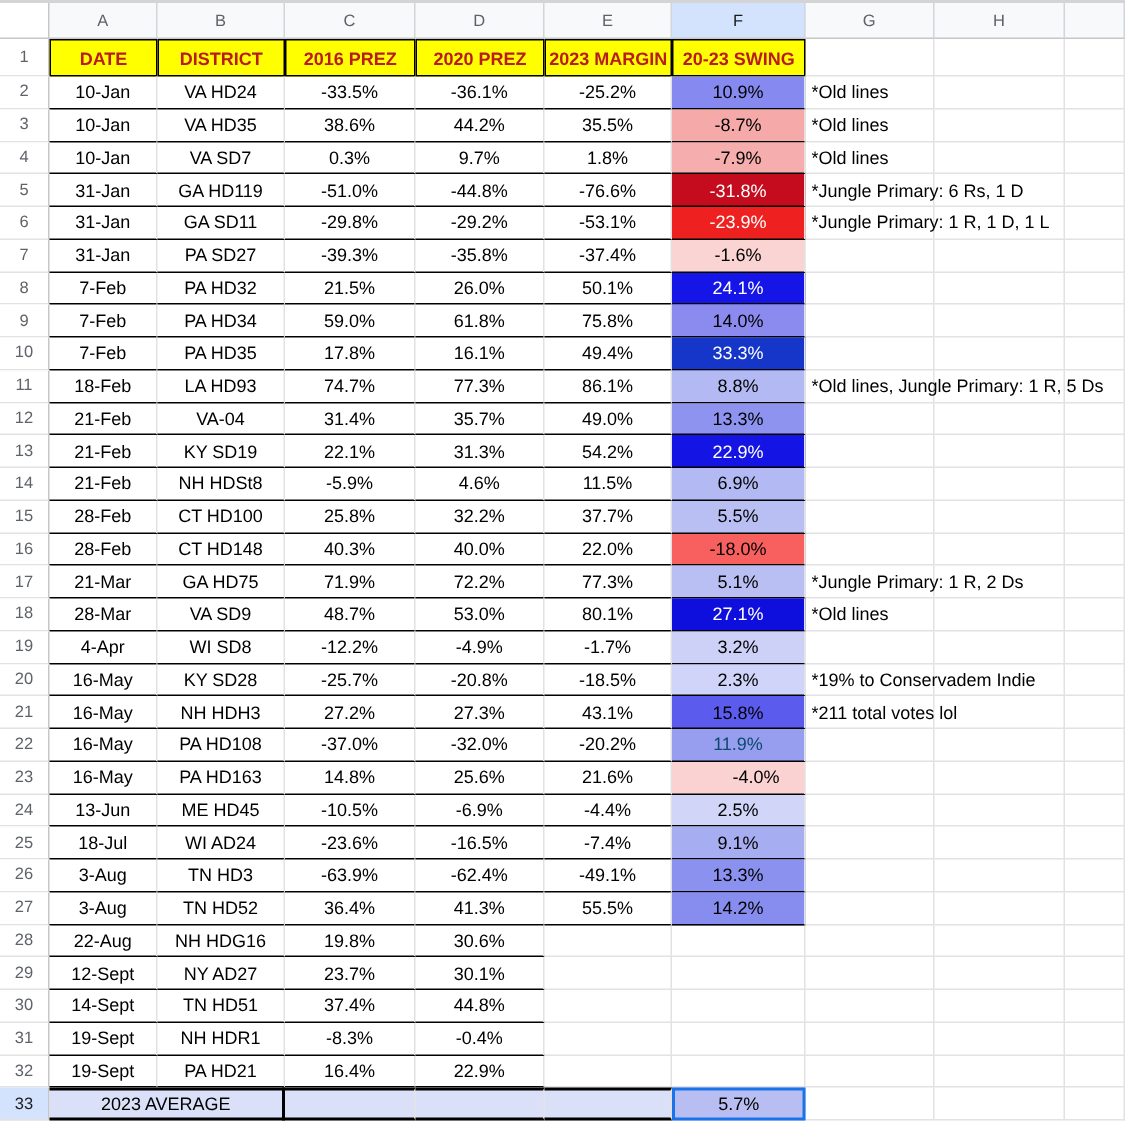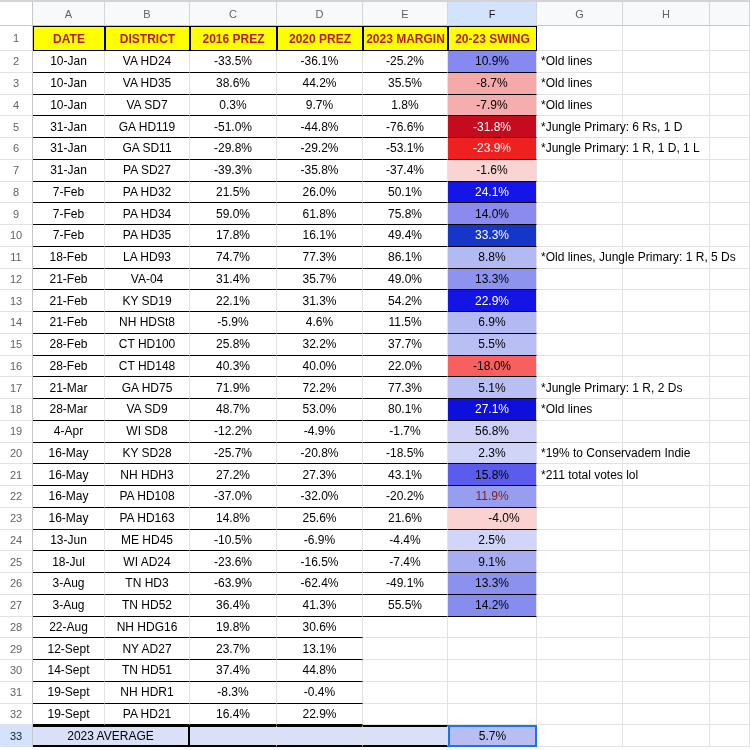--- a/index.html
+++ b/index.html
@@ -279,21 +279,21 @@
     <div class="cell w-h"></div>
     <div class="cell w-p"></div>
   </div>
       <div class="row">
     <div class="cell rowhead rh">19</div>
     <div class="cell w-a ca db">4-Apr</div>
     <div class="cell w-b cb db">WI SD8</div>
     <div class="cell w-c cc db">-12.2%</div>
     <div class="cell w-d cd db">-4.9%</div>
     <div class="cell w-e ce db">-1.7%</div>
-    <div class="cell w-f cf db" style="background: rgb(205, 209, 247); color: rgb(0, 0, 0);">56.8%</div>
+    <div class="cell w-f cf db" style="background: rgb(205, 209, 247); color: rgb(0, 0, 0);">3.2%</div>
     <div class="cell w-g note cg"></div>
     <div class="cell w-h"></div>
     <div class="cell w-p"></div>
   </div>
       <div class="row">
     <div class="cell rowhead rh">20</div>
     <div class="cell w-a ca db">16-May</div>
     <div class="cell w-b cb db">KY SD28</div>
     <div class="cell w-c cc db">-25.7%</div>
     <div class="cell w-d cd db">-20.8%</div>
@@ -315,21 +315,21 @@
     <div class="cell w-h"></div>
     <div class="cell w-p"></div>
   </div>
       <div class="row">
     <div class="cell rowhead rh">22</div>
     <div class="cell w-a ca db">16-May</div>
     <div class="cell w-b cb db">PA HD108</div>
     <div class="cell w-c cc db">-37.0%</div>
     <div class="cell w-d cd db">-32.0%</div>
     <div class="cell w-e ce db">-20.2%</div>
-    <div class="cell w-f cf db" style="background: rgb(151, 157, 239); color: #7f1d1d;">11.9%</div>
+    <div class="cell w-f cf db" style="background: rgb(151, 157, 239); color: #0c4a6e;">11.9%</div>
     <div class="cell w-g note cg"></div>
     <div class="cell w-h"></div>
     <div class="cell w-p"></div>
   </div>
       <div class="row">
     <div class="cell rowhead rh">23</div>
     <div class="cell w-a ca db">16-May</div>
     <div class="cell w-b cb db">PA HD163</div>
     <div class="cell w-c cc db">14.8%</div>
     <div class="cell w-d cd db">25.6%</div>
@@ -397,21 +397,21 @@
     <div class="cell w-f cf"></div>
     <div class="cell w-g note cg"></div>
     <div class="cell w-h"></div>
     <div class="cell w-p"></div>
   </div>
       <div class="row">
     <div class="cell rowhead rh">29</div>
     <div class="cell w-a ca db">12-Sept</div>
     <div class="cell w-b cb db">NY AD27</div>
     <div class="cell w-c cc db">23.7%</div>
-    <div class="cell w-d cd db">13.1%</div>
+    <div class="cell w-d cd db">30.1%</div>
     <div class="cell w-e ce"></div>
     <div class="cell w-f cf"></div>
     <div class="cell w-g note cg"></div>
     <div class="cell w-h"></div>
     <div class="cell w-p"></div>
   </div>
       <div class="row">
     <div class="cell rowhead rh">30</div>
     <div class="cell w-a ca db">14-Sept</div>
     <div class="cell w-b cb db">TN HD51</div>

